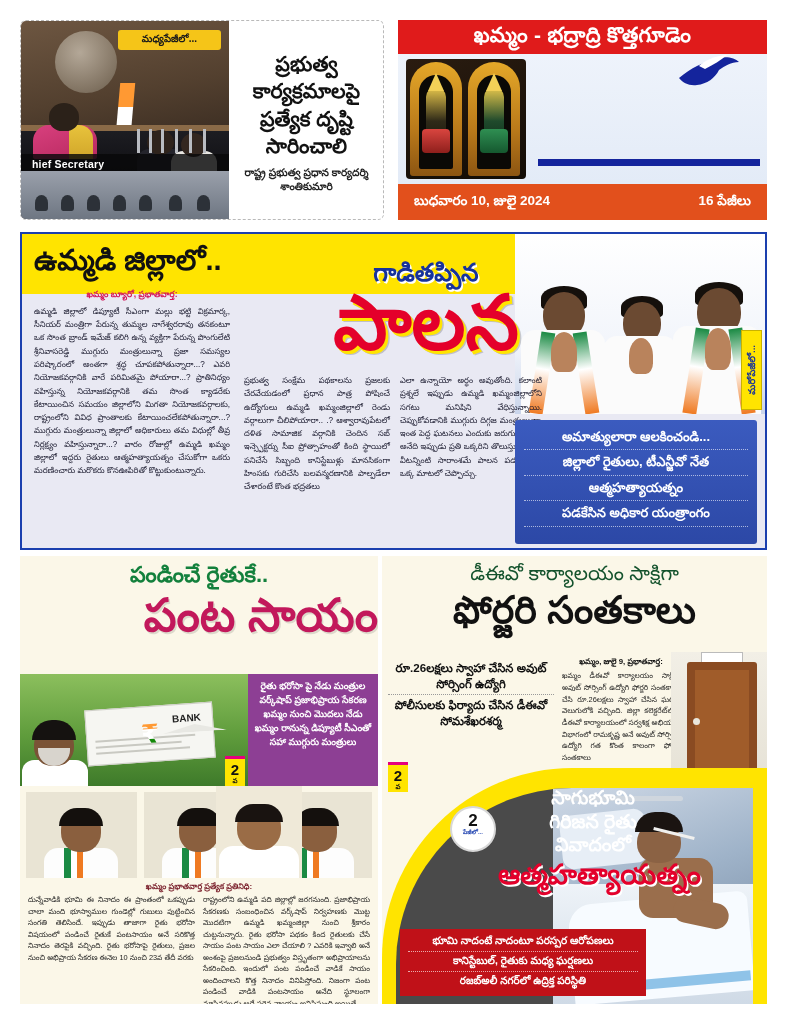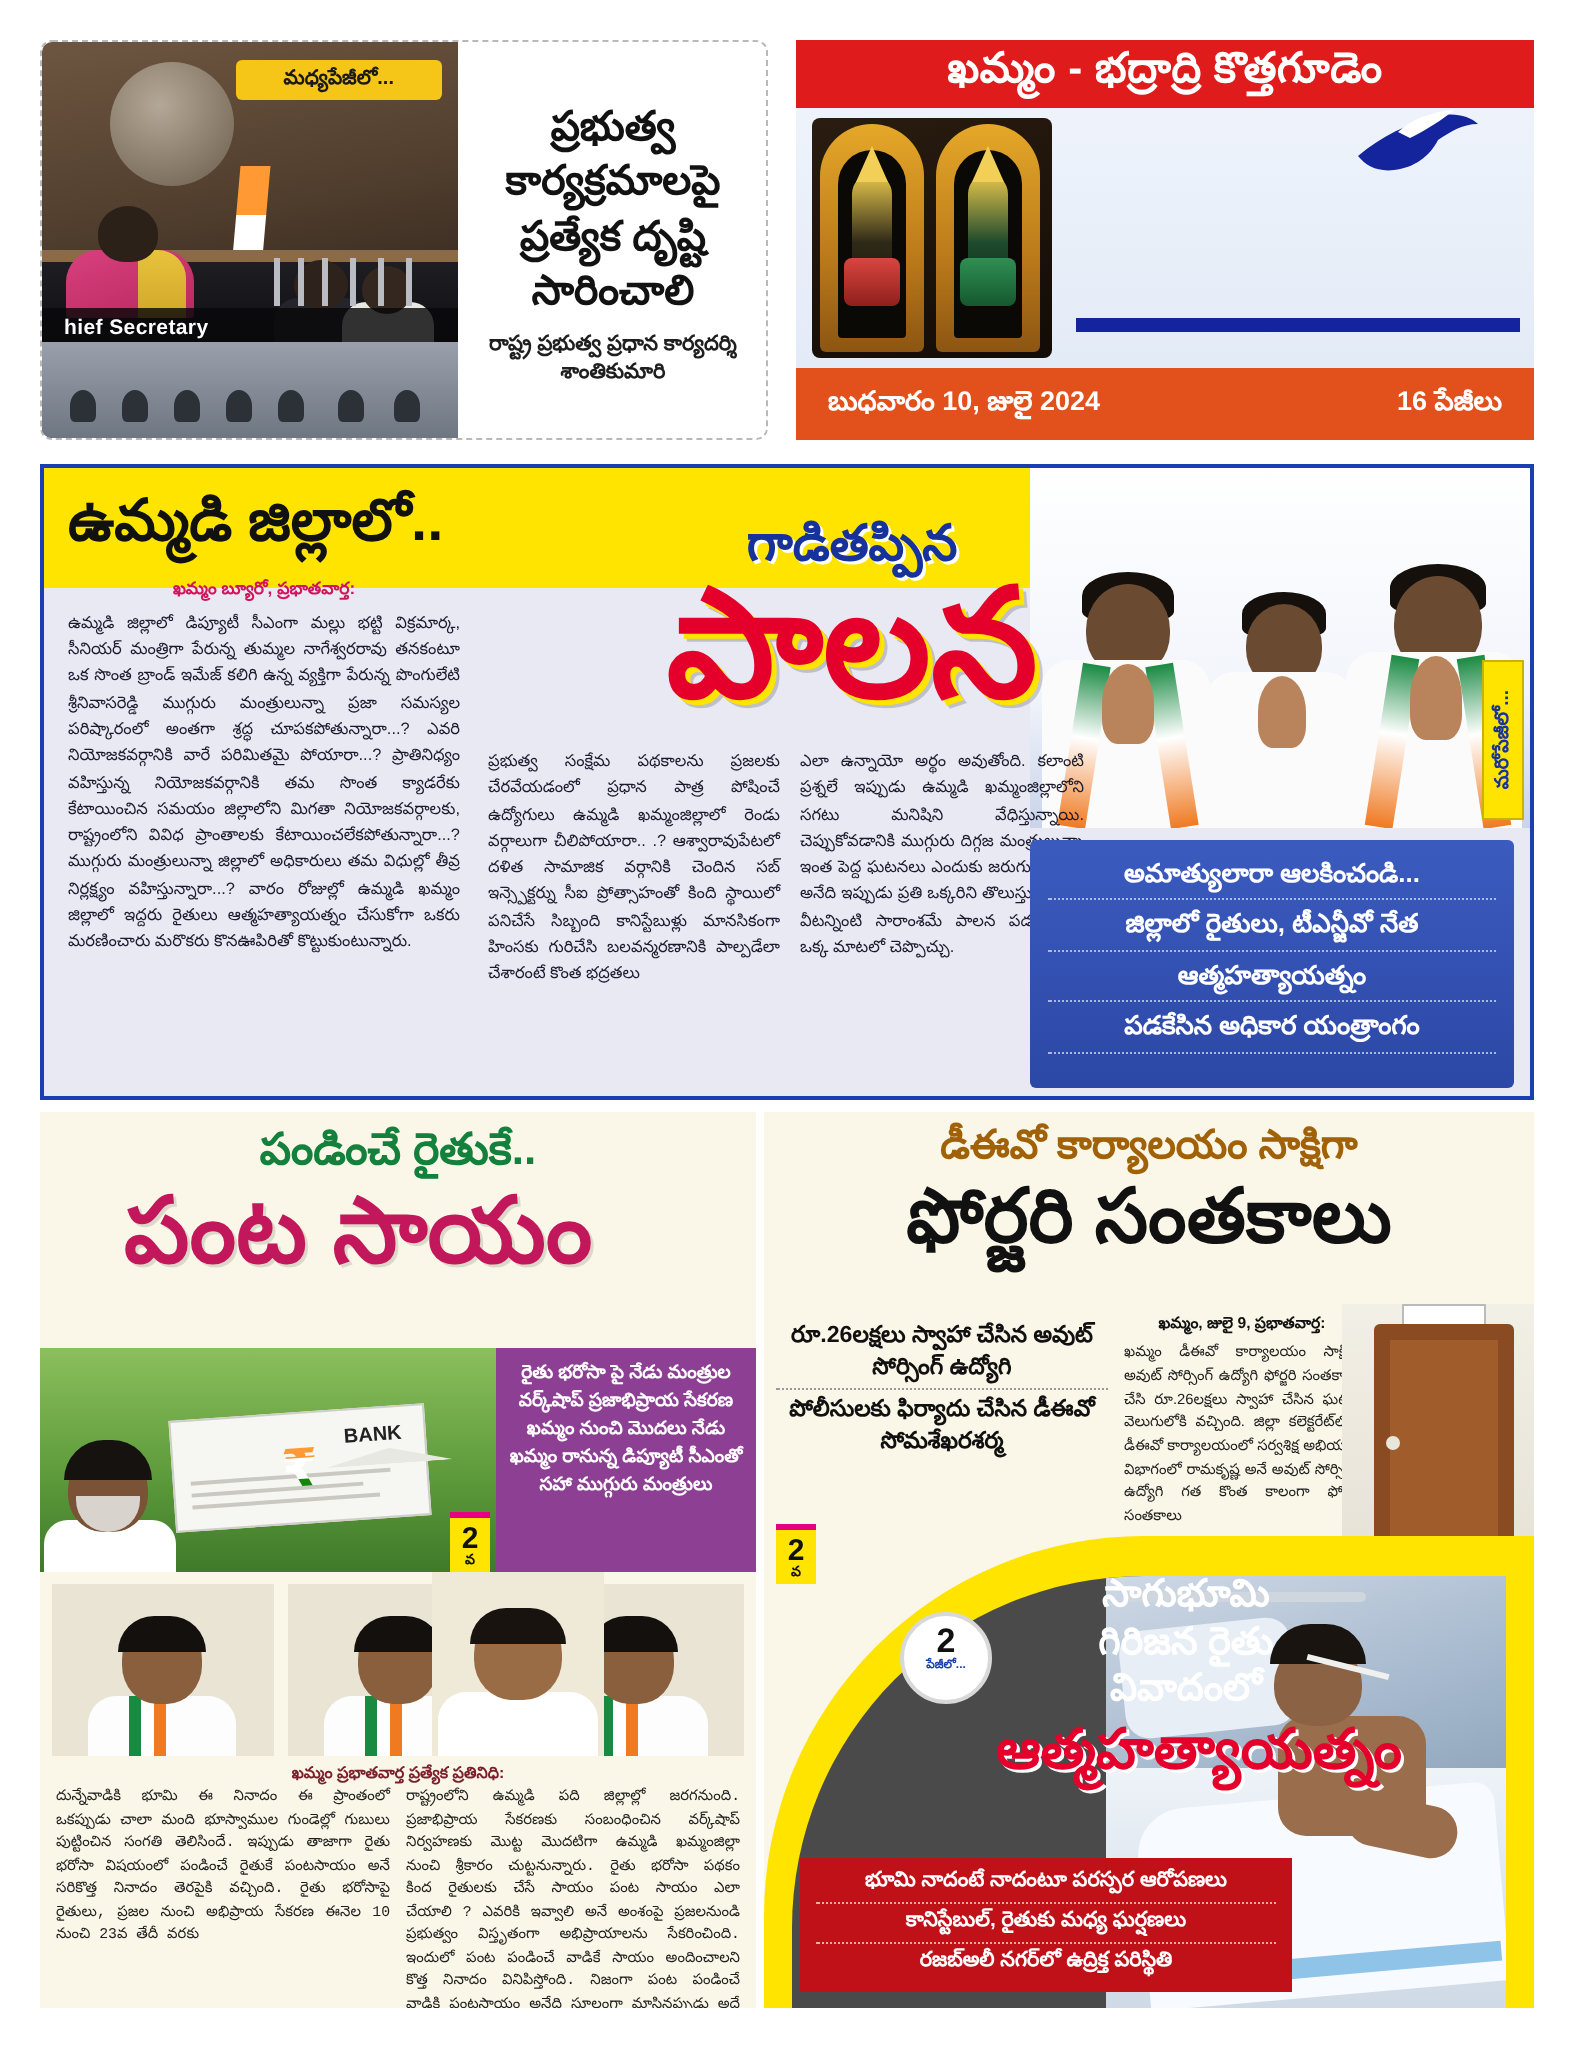--- a/index.html
+++ b/index.html
@@ -134,21 +134,21 @@
   .bluebox{position:absolute;right:8px;top:186px;width:242px;height:124px;
       background:linear-gradient(180deg,#3b5bbf,#2c48a6);border-radius:3px;padding:8px 9px;
       box-sizing:border-box;text-align:center;color:#fff;}
   .bluebox div{font-size:13px;font-weight:700;line-height:1.42;
       border-bottom:1px dotted rgba(255,255,255,.6);padding-bottom:3px;margin-bottom:3px;}
   .bluebox div:last-child{border-bottom:1px dotted rgba(255,255,255,.6);}
 
   
   .ml{position:absolute;left:20px;top:556px;width:358px;height:448px;background:#fbf7e8;overflow:hidden;}
   .ml .kicker{text-align:center;font-size:22px;font-weight:700;color:#13803c;margin-top:6px;}
-  .ml .head{text-align:left;font-size:46px;font-weight:700;color:#c2185b;line-height:1;margin-top:-1px;
+  .ml .head{text-align:right;font-size:46px;font-weight:700;color:#c2185b;line-height:1;margin-top:-1px;
         text-shadow:1.5px 1.5px 0 rgba(0,0,0,.12);margin-left:42px;}
   .ml-row{position:absolute;left:0;top:118px;width:100%;height:112px;display:flex;}
   .ml-photo{position:relative;width:228px;height:112px;overflow:hidden;
       background:linear-gradient(180deg,#8cbf5d 0%,#5f9c3c 55%,#3e7a2a 100%);}
   .ml-photo .man-h{position:absolute;left:14px;bottom:20px;width:40px;height:42px;border-radius:50% 50% 44% 44%;background:#7a5336;}
   .ml-photo .man-hair{position:absolute;left:12px;bottom:46px;width:44px;height:20px;border-radius:22px 22px 0 0;background:#151210;}
   .ml-photo .man-beard{position:absolute;left:18px;bottom:20px;width:32px;height:18px;border-radius:0 0 16px 16px;background:#d8d4cd;}
   .ml-photo .man-b{position:absolute;left:2px;bottom:0;width:66px;height:26px;border-radius:12px 12px 0 0;background:#fff;}
   .ml-photo .cheque{position:absolute;left:66px;bottom:24px;width:126px;height:54px;background:#f6f6f2;
       border:1px solid #cfcfc8;transform:rotate(-4deg);}
@@ -170,34 +170,34 @@
   .ml-3p .pp .h{position:absolute;left:50%;transform:translateX(-50%);bottom:26px;width:40px;height:44px;
       border-radius:50% 50% 44% 44%;background:#8a5f3e;}
   .ml-3p .pp .hr{position:absolute;left:50%;transform:translateX(-50%);bottom:52px;width:44px;height:18px;
       border-radius:22px 22px 0 0;background:#14100d;}
   .ml-3p .pp .b{position:absolute;left:50%;transform:translateX(-50%);bottom:0;width:74px;height:30px;
       border-radius:14px 14px 0 0;background:#fdfdfd;}
   .ml-3p .pp .sc{position:absolute;left:50%;transform:translateX(-50%);bottom:0;width:52px;height:30px;
       background:linear-gradient(90deg,transparent 18%,#1a8a43 18% 30%,#fff 30% 42%,#ef7a22 42% 54%,transparent 54%);}
   .ml-cap{position:absolute;left:8px;top:326px;width:342px;text-align:center;font-size:8px;font-weight:700;color:#7a1f2b;}
   .ml-cols{position:absolute;left:8px;top:338px;width:342px;display:flex;gap:8px;}
-  .ml-cols div{flex:1;font-size:7.4px;line-height:1.56;text-align:justify;color:#1d1d1d;font-family:Liberation Mono, monospace;}
+  .ml-cols div{flex:1;font-size:7.4px;line-height:1.56;text-align:justify;color:#1d1d1d;}
 
   .ml-mid-photo{position:absolute;left:196px;top:230px;width:86px;height:92px;overflow:hidden;
       background:#efe9d8;}
   .ml-mid-photo .h{position:absolute;left:50%;transform:translateX(-50%);bottom:28px;width:44px;height:46px;
       border-radius:50% 50% 44% 44%;background:#9a6c46;}
   .ml-mid-photo .hr{position:absolute;left:50%;transform:translateX(-50%);bottom:56px;width:48px;height:18px;
       border-radius:24px 24px 0 0;background:#191310;}
   .ml-mid-photo .b{position:absolute;left:50%;transform:translateX(-50%);bottom:0;width:80px;height:32px;
       border-radius:14px 14px 0 0;background:#fff;}
 
   
   .mr{position:absolute;left:382px;top:556px;width:385px;height:448px;background:#fbf7e8;overflow:hidden;}
-  .mr .kicker{text-align:center;font-size:20px;font-weight:700;color:#a16207;margin-top:6px;}
+  .mr .kicker{text-align:center;font-size:20px;font-weight:400;color:#14532d;margin-top:6px;}
   .mr .head{text-align:center;font-size:38px;font-weight:700;color:#111;line-height:1.02;margin-top:1px;}
   .mr-sub{position:absolute;left:6px;top:104px;width:166px;text-align:center;font-size:11.6px;
       font-weight:700;line-height:1.38;color:#111;}
   .mr-sub div{border-bottom:1px dotted #999;padding-bottom:2px;margin-bottom:2px;}
   .mr-sub div:last-child{border-bottom:none;}
   .mr-body{position:absolute;left:180px;top:100px;width:118px;font-size:7.4px;line-height:1.58;
       text-align:justify;color:#1d1d1d;}
   .mr-body .byl{color:#111;font-weight:700;display:block;text-align:center;margin-bottom:2px;font-size:7.8px;}
   .mr-door{position:absolute;right:0;top:96px;width:96px;height:128px;
       background:linear-gradient(180deg,#f2efe6,#e6e2d6);overflow:hidden;}

